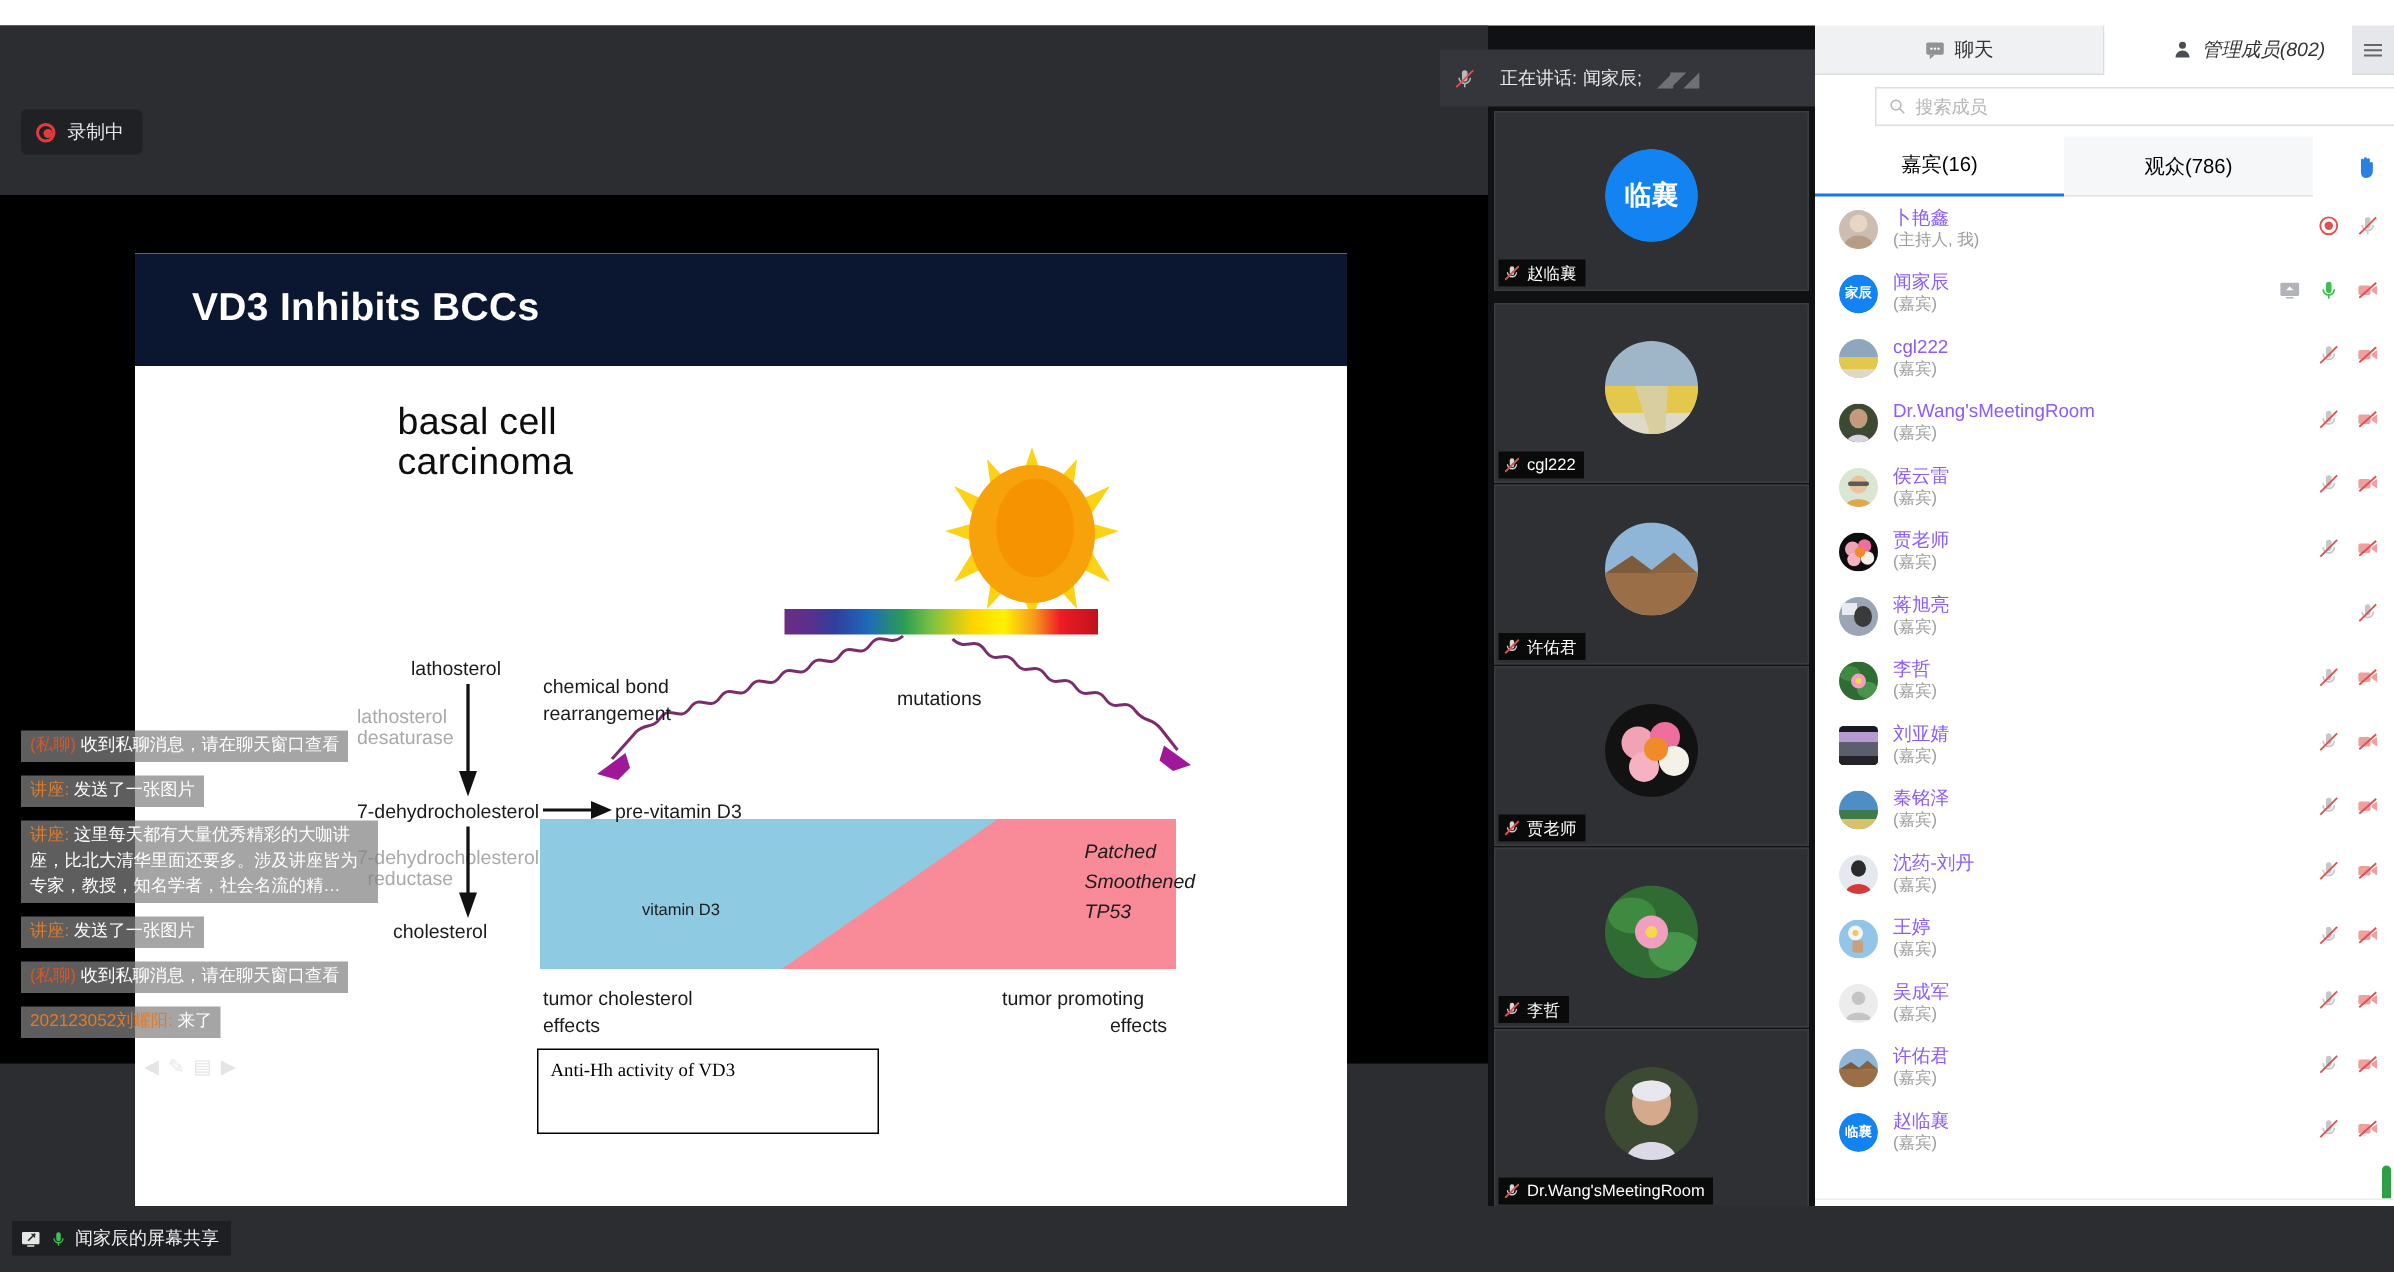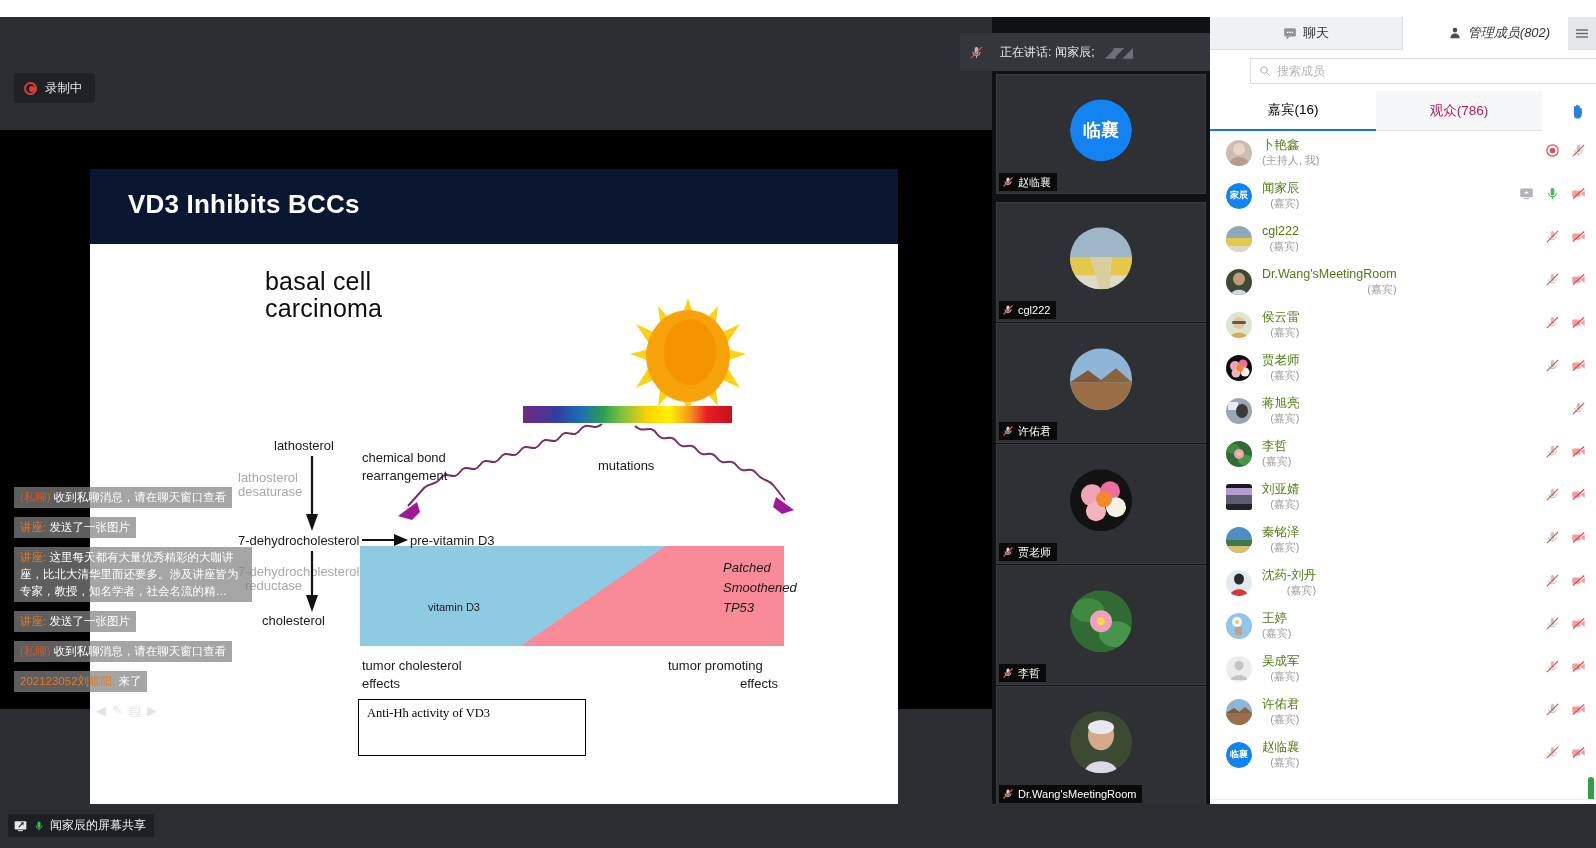--- a/index.html
+++ b/index.html
@@ -196,42 +196,42 @@
   }
   .search-box input {
     border:none; outline:none; font-size:12px; color:#333; width:300px;
     font-family:"Liberation Sans", sans-serif; background:transparent;
   }
   .search-box input::placeholder { color:#b5b5b5; }
 
   .subtabs { position:absolute; left:0; top:74px; width:386px; height:40px; display:flex; }
   .stab {
     width:166px; display:flex; align-items:center; justify-content:center;
-    font-size:13.5px; color:#be185d; background:#f6f7f9;
+    font-size:13.5px; color:#000000; background:#f6f7f9;
     border-bottom:1px solid #e3e4e7;
   }
   .stab.active { background:#fff; color:#000000; border-bottom:2px solid #1678e8; }
   .hand-icon {
     position:absolute; right:10px; top:86px; font-size:15px; color:#2b7fe0;
   }
 
   .plist {
     position:absolute; left:0; top:114px; width:386px; height:668px;
     overflow:hidden;
   }
   .prow { position:relative; height:43px; display:flex; align-items:center; padding-left:16px; }
   .prow .pav { width:26px; height:26px; border-radius:50%; overflow:hidden; flex:0 0 26px; }
   .prow .pav.sq { border-radius:3px; }
   .prow .pav .pinit {
     width:26px;height:26px;border-radius:50%;background:#1283f0;color:#fff;
     display:flex;align-items:center;justify-content:center;font-size:9px;font-weight:600;
   }
   .prow .pinfo { margin-left:10px; }
-  .prow .pname { font-size:12.5px; color:#4d7c0f; line-height:15px; }
-  .prow .prole { font-size:11px; color:#9b9b9b; line-height:14px;text-align:right; }
+  .prow .pname { font-size:12.5px; color:#8b5cf6; line-height:15px; }
+  .prow .prole { font-size:11px; color:#9b9b9b; line-height:14px; }
   .prow .picons { position:absolute; right:10px; top:12px; display:flex; align-items:center; gap:11px; }
 
   .panel-footer {
     position:absolute; left:0; bottom:0; width:386px; height:49px;
     border-top:1px solid #ececec; background:#fff;
     display:flex; align-items:center; justify-content:center; gap:12px;
   }
   .pbtn {
     height:26px; border:1px solid #d9dade; background:#fff; color:#1678e8;
     font-size:12.5px; padding:0 14px; display:flex; align-items:center; gap:4px;

